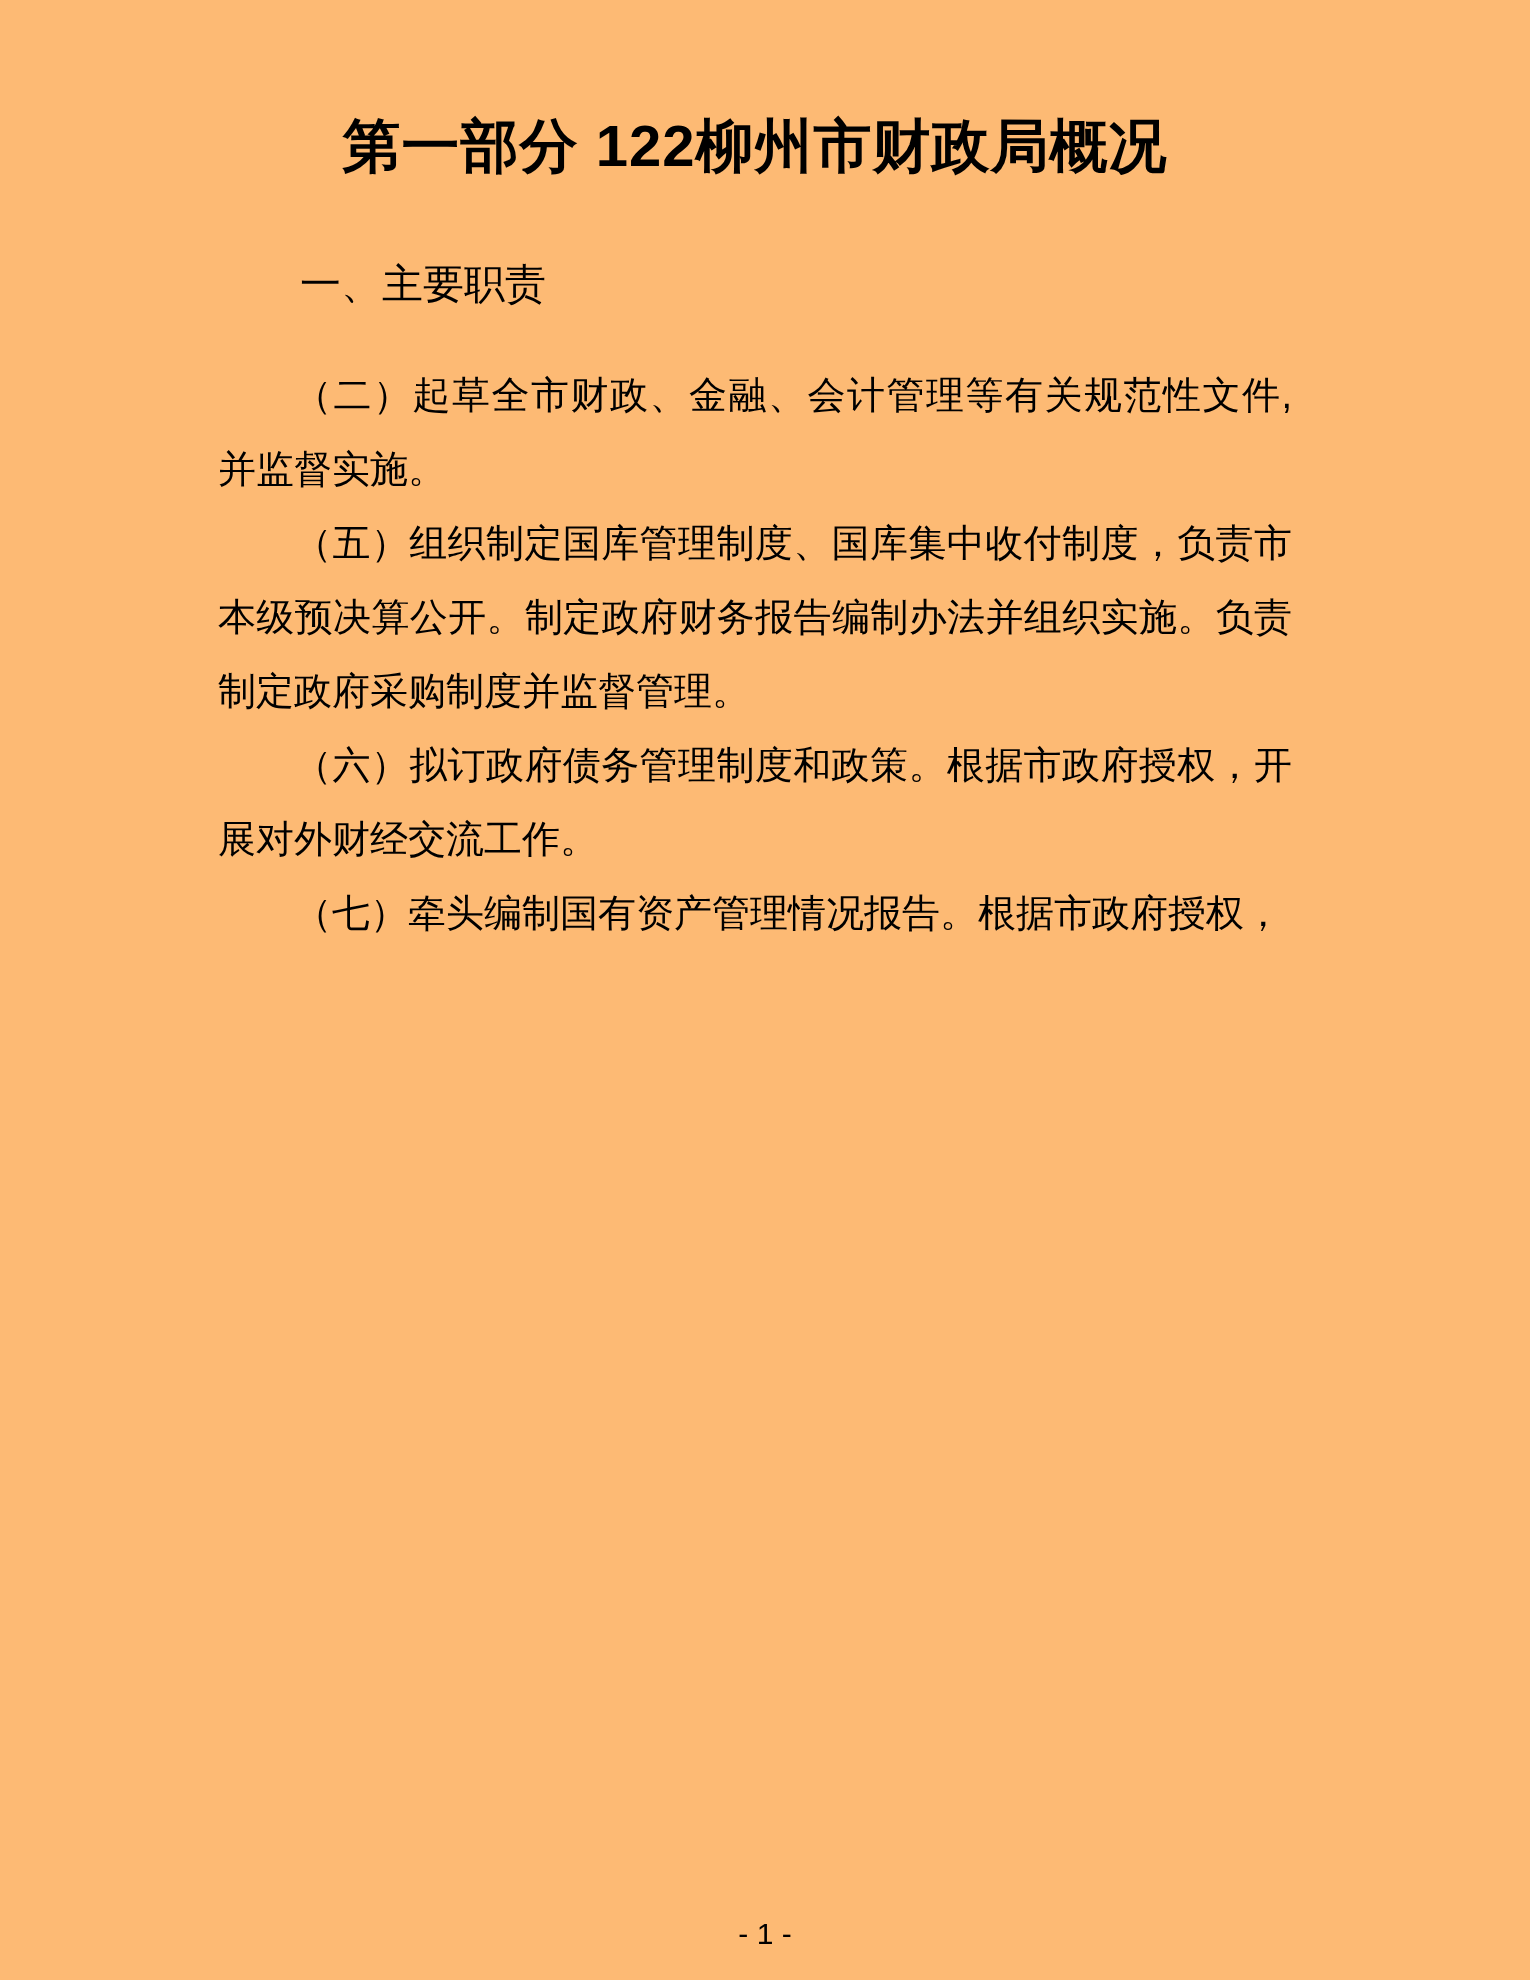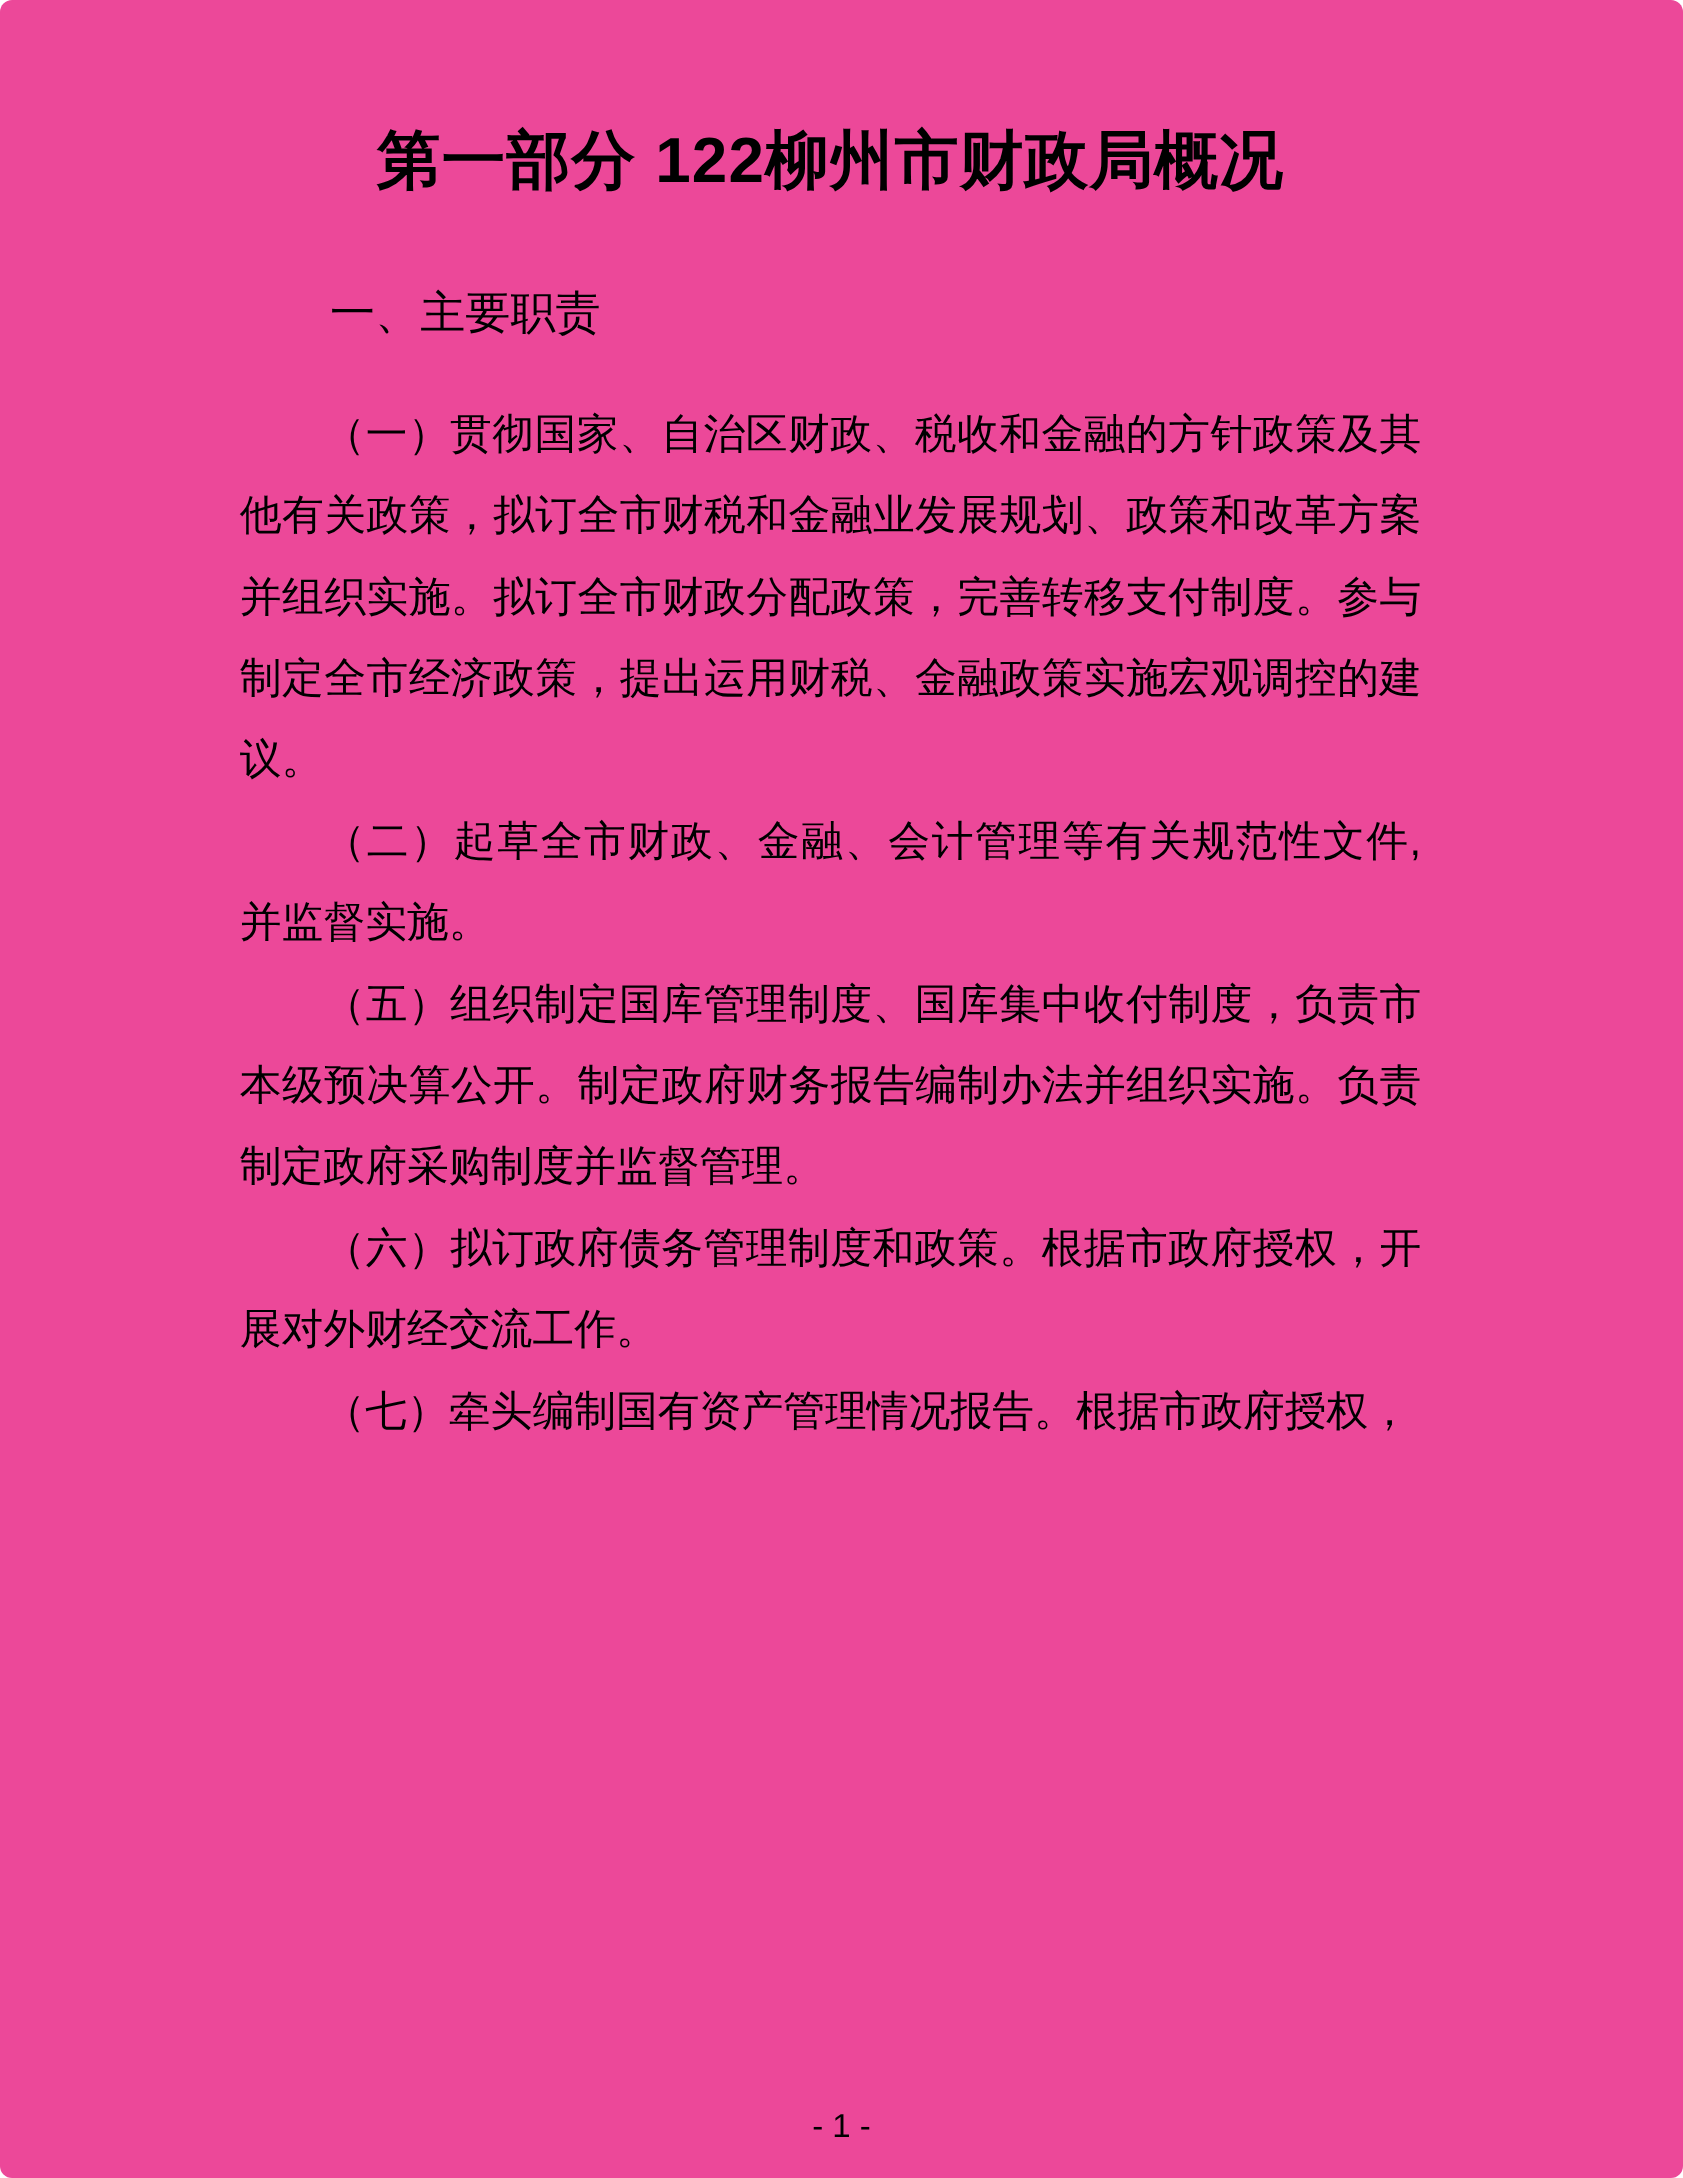--- a/index.html
+++ b/index.html
@@ -4,27 +4,26 @@
 <style>
   html, body {
     margin: 0;
     padding: 0;
     background: #ffffff;
   }
   .page {
     position: relative;
     width: 1530px;
     height: 1980px;
-    background: #ec4899;
+    background: #fdba74;
     color: #000000;
     font-family: "Liberation Sans", sans-serif;
     box-sizing: border-box;
     padding: 106px 238px 0 218px;
     overflow: hidden;
-    border-radius: 11px;
   }
   .doc-title {
     margin: 0;
     font-size: 58px;
     font-weight: bold;
     line-height: 80px;
     text-align: center;
     white-space: nowrap;
     letter-spacing: 1px;
   }
@@ -61,21 +60,20 @@
 </head>
 <body>
 
 <div class="page">
 
   <h1 class="doc-title">第一部分 122柳州市财政局概况</h1>
 
   <h2 class="section-heading">一、主要职责</h2>
 
   <div class="body-text">
-    <p>（一）贯彻国家、自治区财政、税收和金融的方针政策及其他有关政策，拟订全市财税和金融业发展规划、政策和改革方案并组织实施。拟订全市财政分配政策，完善转移支付制度。参与制定全市经济政策，提出运用财税、金融政策实施宏观调控的建议。</p>
     <p>（二）起草全市财政、金融、会计管理等有关规范性文件, 并监督实施。</p>
     <p>（五）组织制定国库管理制度、国库集中收付制度，负责市本级预决算公开。制定政府财务报告编制办法并组织实施。负责制定政府采购制度并监督管理。</p>
     <p>（六）拟订政府债务管理制度和政策。根据市政府授权，开展对外财经交流工作。</p>
     <p>（七）牵头编制国有资产管理情况报告。根据市政府授权，</p>
   </div>
 
   <div class="page-number">- 1 -</div>
 
 </div>
 

